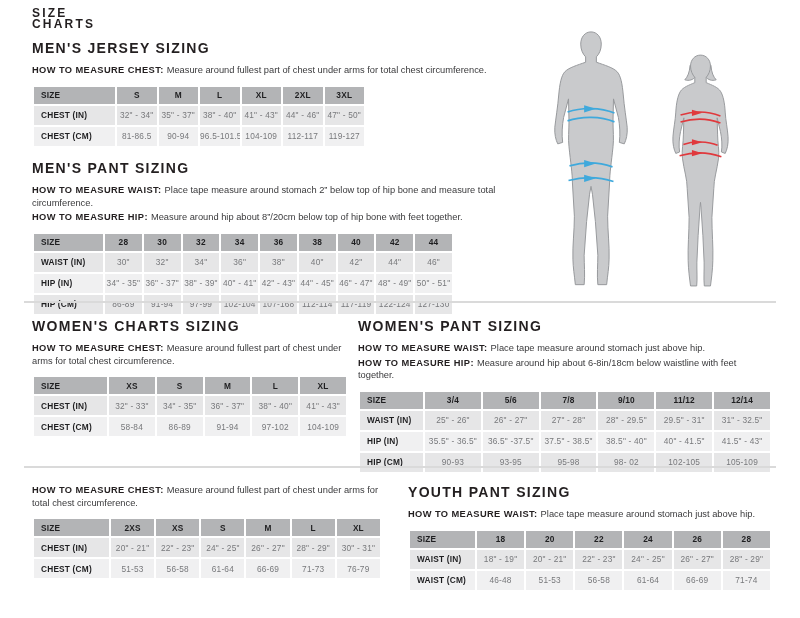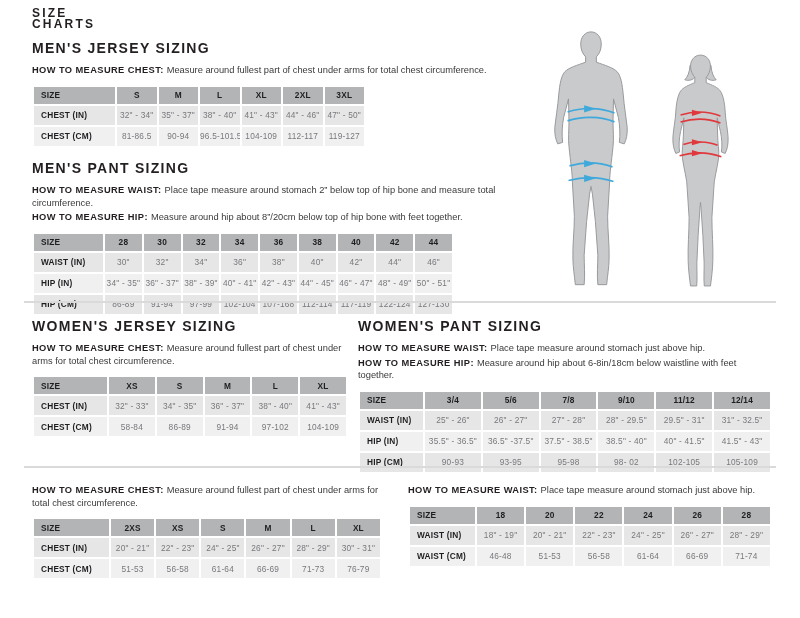--- a/index.html
+++ b/index.html
@@ -200,21 +200,21 @@
   <path class="meas meas-red" d="M29,73.5 C42,69.5 58,69.5 71,74.5"></path>
   <path class="meas meas-red" d="M32,97 C42,93.5 58,93.5 68,98"></path>
   <polygon class="head-red" points="41,91.5 52,94.8 41,98"></polygon>
   <path class="meas meas-red" d="M28,109 C42,105 58,105 72,110"></path>
   <polygon class="head-red" points="41,103 52,106.3 41,109.5"></polygon>
 </svg>
 
 <div class="abs divider divider-1"></div>
 
 <div class="abs sec-womens-jersey">
-  <h2 class="section-title">WOMEN'S JERSEY SIZING</h2>
+  <h2 class="section-title">WOMEN'S CHARTS SIZING</h2>
   <p class="note">
     <strong>HOW TO MEASURE CHEST:</strong><span>Measure around fullest part of chest under arms for total chest circumference.</span>
   </p>
   <table class="size-table t-wj">
       <thead>
         <tr>
           <th class="c0">SIZE</th>
           <th>XS</th>
           <th>S</th>
           <th>M</th>
@@ -330,20 +330,21 @@
           <td>61-64</td>
           <td>66-69</td>
           <td>71-73</td>
           <td>76-79</td>
         </tr>
       </tbody>
     </table>
 </div>
 
 <div class="abs sec-youth-pant">
+  <h2 class="section-title">YOUTH PANT SIZING</h2>
   <p class="note">
     <strong>HOW TO MEASURE WAIST:</strong><span>Place tape measure around stomach just above hip.</span>
   </p>
   <table class="size-table t-yp">
       <thead>
         <tr>
           <th class="c0">SIZE</th>
           <th>18</th>
           <th>20</th>
           <th>22</th>

